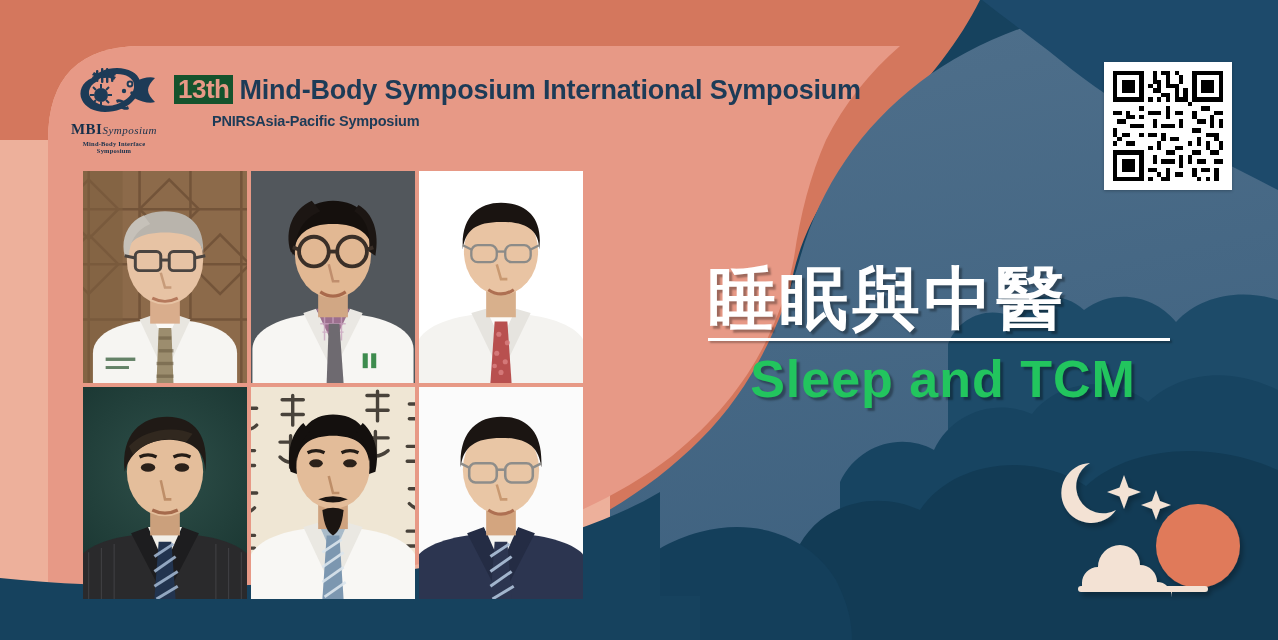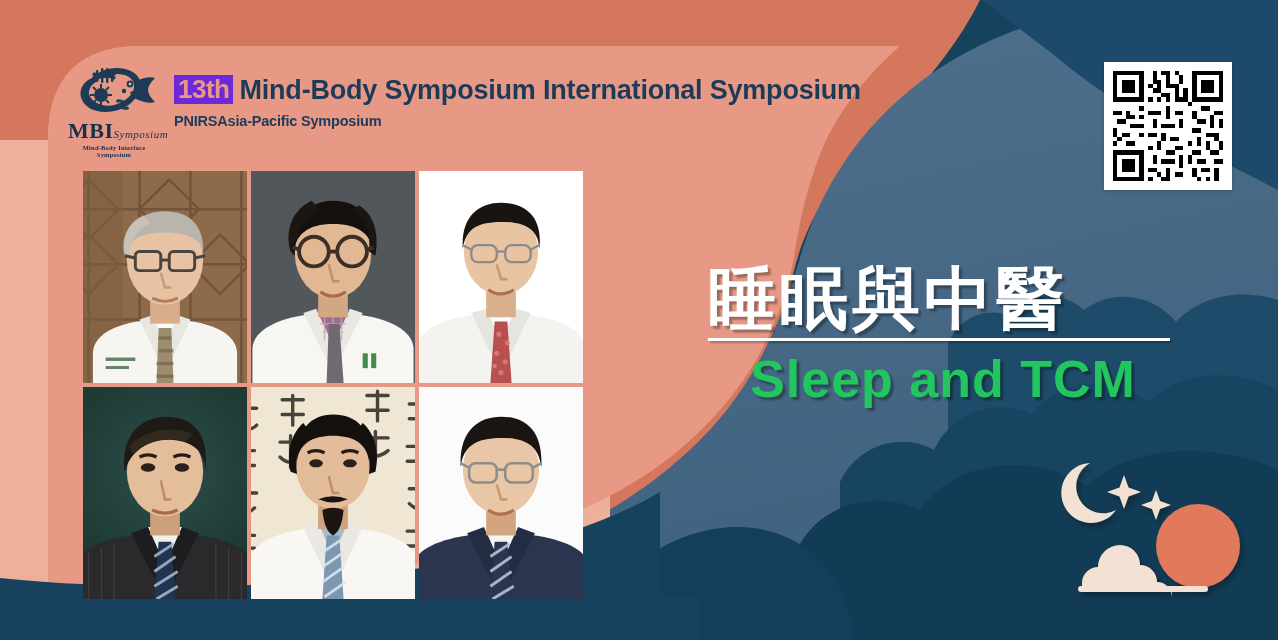--- a/index.html
+++ b/index.html
@@ -28,58 +28,59 @@
     gap: 14px;
     z-index: 20;
   }
   #logo-mark { width: 92px; text-align: center; }
   #logo-mark svg { display: block; margin: 0 auto; }
   .logo-word {
     font-family: "Liberation Serif", serif;
     color: #17304B;
     letter-spacing: 0.5px;
   }
-  .logo-word-main { font-size: 22px; font-weight: bold; line-height: 1; }
+  .logo-word-main { font-size: 15px; font-weight: bold; line-height: 1; }
   .logo-word-sub { font-size: 11px; font-style: italic; text-align: center; }
   .logo-word-tag {
     font-family: "Liberation Serif", serif;
     color: #17304B;
     font-size: 6.5px;
     font-weight: bold;
     margin-top: 2px;
     letter-spacing: 0.2px;
   }
   #title-block { padding-top: 14px; }
   #main-title-line {
     font-size: 27px;
     font-weight: bold;
     color: #1D3B57;
     line-height: 1;
     letter-spacing: -0.2px;
     white-space: nowrap;
   }
   #ordinal {
     display: inline-block;
-    background: #6d28d9;
+    background: #14532d;
     color: #E79986;
     padding: 1px 4px 2px 4px;
     font-size: 26px;
     font-weight: bold;
     letter-spacing: -0.5px;
     margin-right: 6px;
     position: relative;
     top: -1px;
   }
   #sub-title-line {
     margin-top: 8px;
     font-size: 14.5px;
     font-weight: bold;
     color: #1D3B57;
     letter-spacing: -0.2px;
     white-space: nowrap;
+    margin-left: 38px;
   }
 
   
   #qr-wrap {
     position: absolute;
     right: 46px;
     top: 62px;
     width: 128px;
     height: 128px;
     background: #ffffff;

